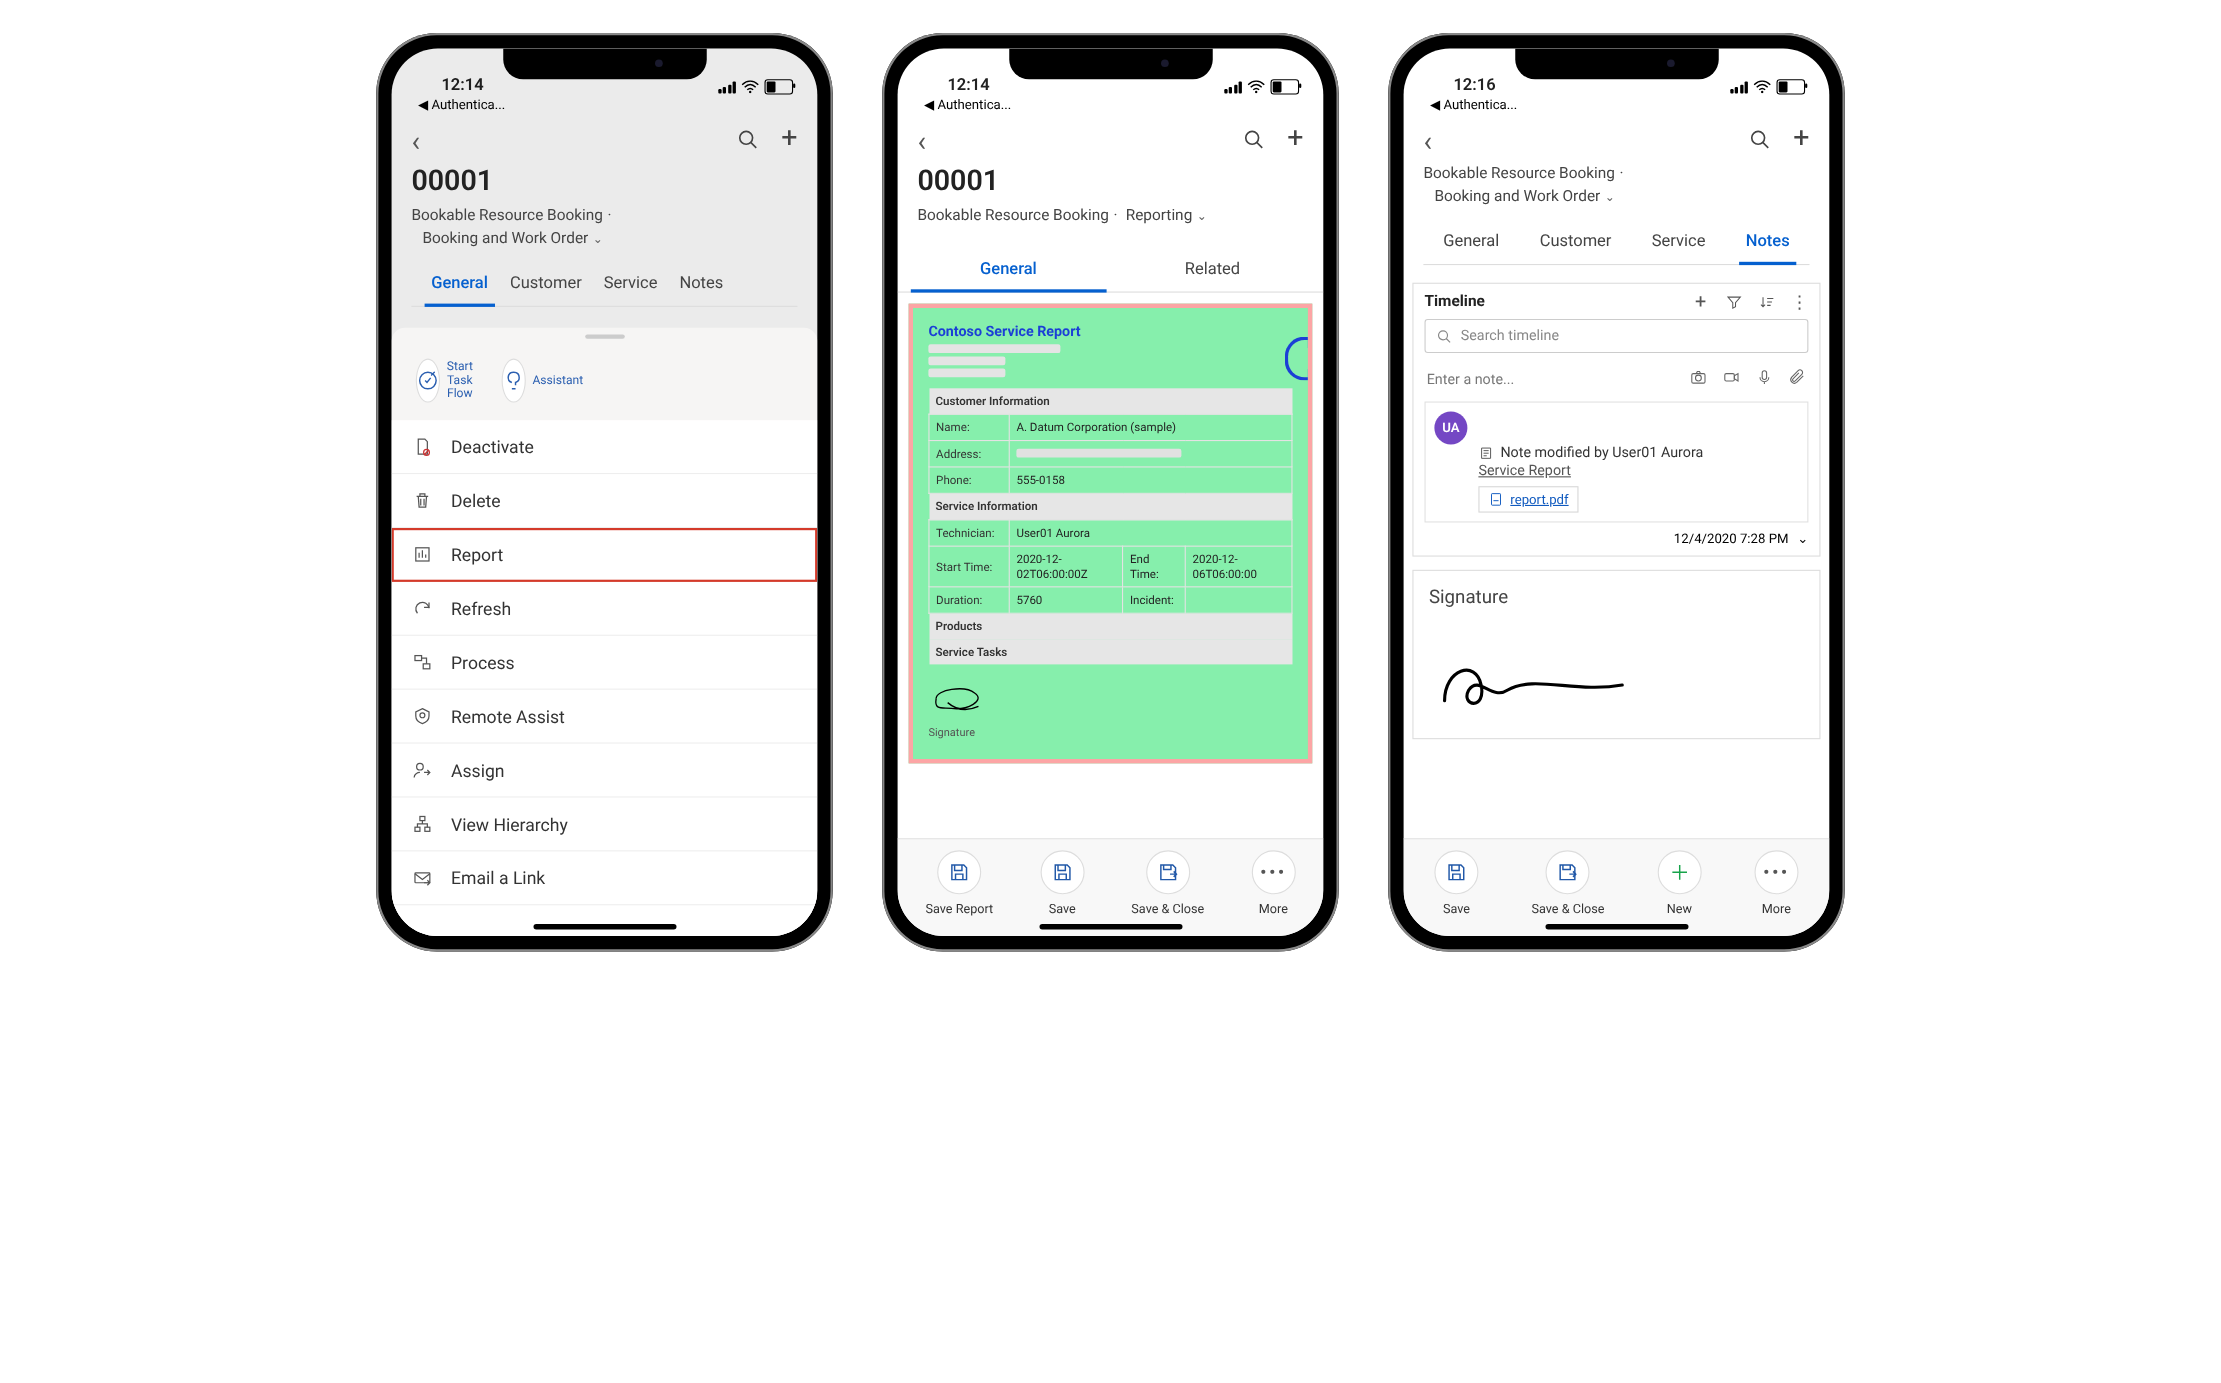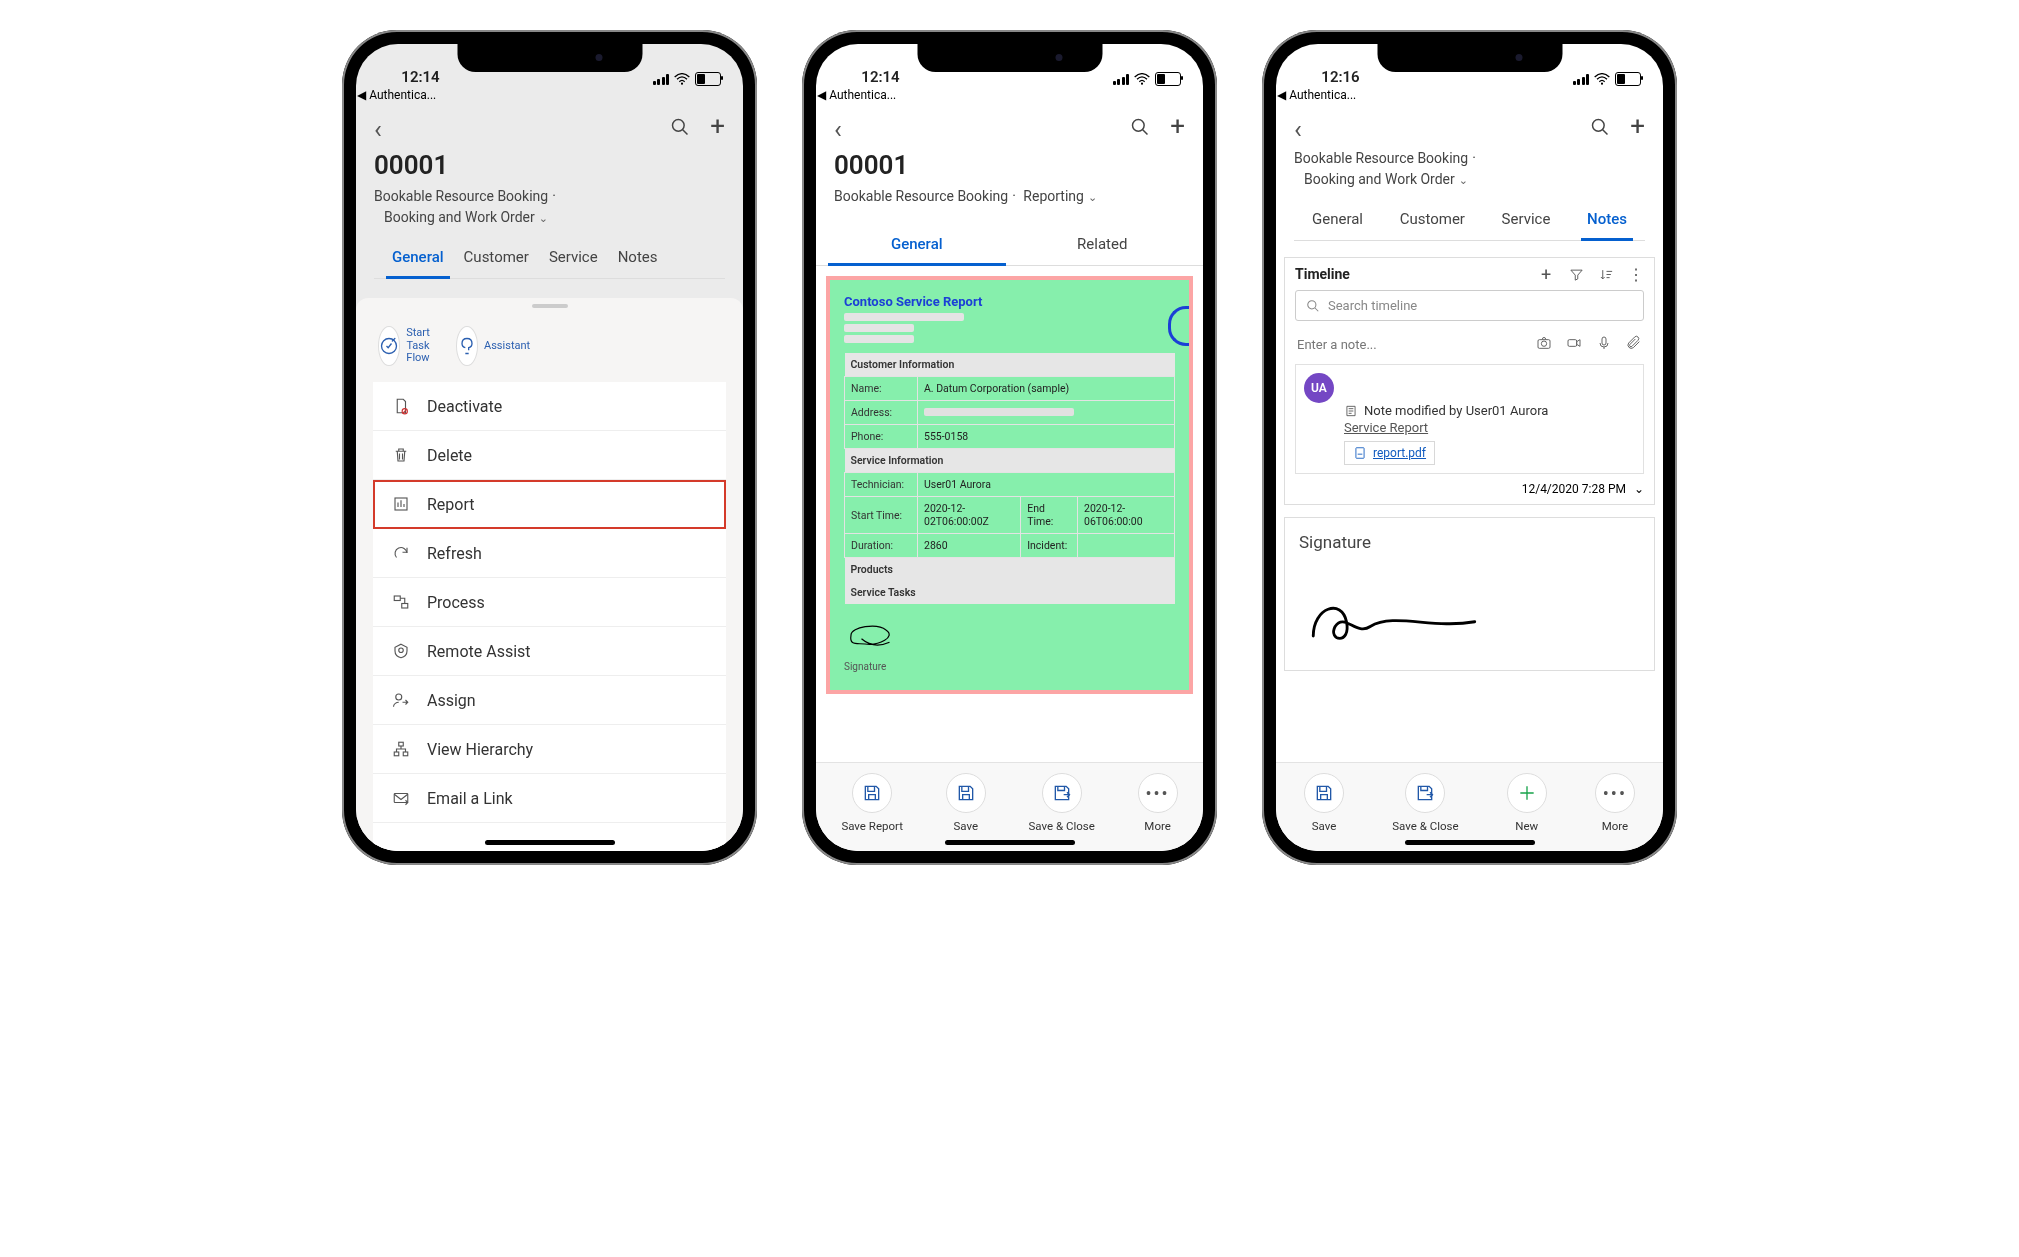--- a/index.html
+++ b/index.html
@@ -17,21 +17,21 @@
   .sb-bars{display:flex;align-items:flex-end;gap:1.5px;height:11px;}
   .sb-bars span{width:3px;background:#000;border-radius:1px;}
   .sb-bars span:nth-child(1){height:4px;}
   .sb-bars span:nth-child(2){height:6px;}
   .sb-bars span:nth-child(3){height:8px;}
   .sb-bars span:nth-child(4){height:11px;}
   .sb-wifi{width:16px;height:12px;}
   .sb-batt{width:24px;height:12px;border:1px solid #000;border-radius:3px;position:relative;}
   .sb-batt::after{content:"";position:absolute;right:-3px;top:3px;width:2px;height:4px;background:#000;border-radius:1px;}
   .sb-batt i{position:absolute;left:1px;top:1px;bottom:1px;width:35%;background:#000;border-radius:1px;}
-  .crumb{font-size:12px;padding:0 1px 2px;color:#000;}
+  .crumb{font-size:12px;padding:0 24px 2px;color:#000;}
   
   .hdr{padding:6px 18px 8px;}
   .hdr-row1{display:flex;align-items:center;height:38px;}
   .back-chev{font-size:26px;color:#555;padding-right:8px;}
   .hdr-icons{margin-left:auto;display:flex;gap:20px;font-size:20px;color:#444;}
   .hdr h1{margin:2px 0 6px;font-size:26px;font-weight:600;}
   .meta{font-size:14px;color:#444;line-height:1.5;}
   .meta .dot{padding:0 4px;}
   .chev-sm{font-size:11px;color:#666;padding-left:4px;}
   
@@ -42,21 +42,21 @@
   .tab.active::after{content:"";position:absolute;left:4px;right:4px;bottom:-1px;height:3px;background:#0560cf;}
   .handle{width:36px;height:4px;background:#ccc;border-radius:2px;margin:6px auto 2px;}
   
   .dim{position:absolute;inset:0;background:rgba(0,0,0,.08);}
   .sheet{position:absolute;left:0;right:0;bottom:0;top:254px;background:#f6f5f4;border-top-left-radius:12px;border-top-right-radius:12px;display:flex;flex-direction:column;}
   .sheet .top-btns{display:flex;gap:26px;padding:16px 22px 10px;}
   .circ-btn{width:52px;display:flex;flex-direction:row;align-items:center;gap:6px;}
   .circ{width:38px;height:38px;border-radius:50%;background:#fff;border:1px solid #ddd;display:flex;align-items:center;justify-content:center;}
   .circ svg{width:20px;height:20px;stroke:#2b5fb0;fill:none;stroke-width:1.6;}
   .circ-btn .lbl{font-size:11px;color:#2b5fb0;text-align:center;line-height:1.15;}
-  .menu-list{background:#fff;margin:6px 17px 0;flex:1;overflow:auto;}
+  .menu-list{background:#fff;margin:6px 0 0;flex:1;overflow:auto;}
   .menu-item{display:flex;align-items:center;gap:16px;padding:14px 18px;border-bottom:1px solid #eee;font-size:16px;color:#333;}
   .menu-item.highlight{outline:2px solid #d43a2a;outline-offset:-2px;}
   .m-ico{width:20px;height:20px;display:flex;align-items:center;justify-content:center;}
   .m-ico svg{width:18px;height:18px;stroke:#555;fill:none;stroke-width:1.5;}
   
   .doc-area{flex:1;overflow:auto;padding:10px 10px 0;}
   .doc-card{border:4px solid #fca5a5;padding:14px 14px 18px;background:#86efac;font-size:11px;position:relative;}
   .doc-card h3{margin:0 0 4px;color:#1b3fd6;font-size:13px;}
   .doc-card .blur{display:block;height:8px;background:#e4e4e4;margin:3px 0;border-radius:2px;filter:blur(.5px);}
   .doc-card .blur.w1{width:120px;}
@@ -348,21 +348,21 @@
                   <td colspan="3">User01 Aurora</td>
                 </tr>
         <tr>
                   <td>Start Time:</td>
                   <td>2020-12-02T06:00:00Z</td>
                   <td>End Time:</td>
                   <td>2020-12-06T06:00:00</td>
                 </tr>
         <tr>
                   <td>Duration:</td>
-                  <td>2860</td>
+                  <td>5760</td>
                   <td>Incident:</td>
                   <td></td>
                 </tr>
         <tr>
                   <th colspan="4">Products</th>
                 </tr>
         <tr>
                   <th colspan="4">Service Tasks</th>
                 </tr>
       </tbody>

